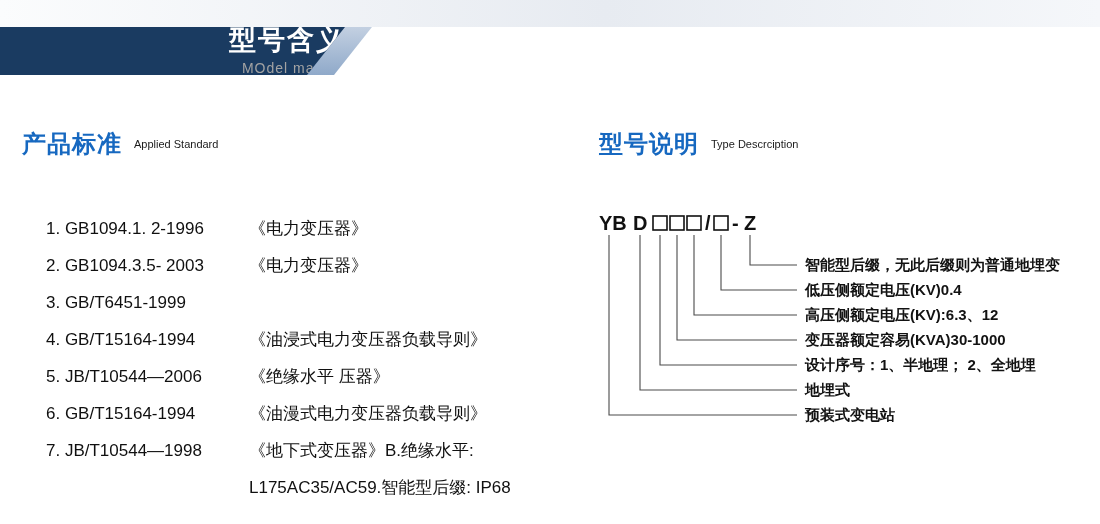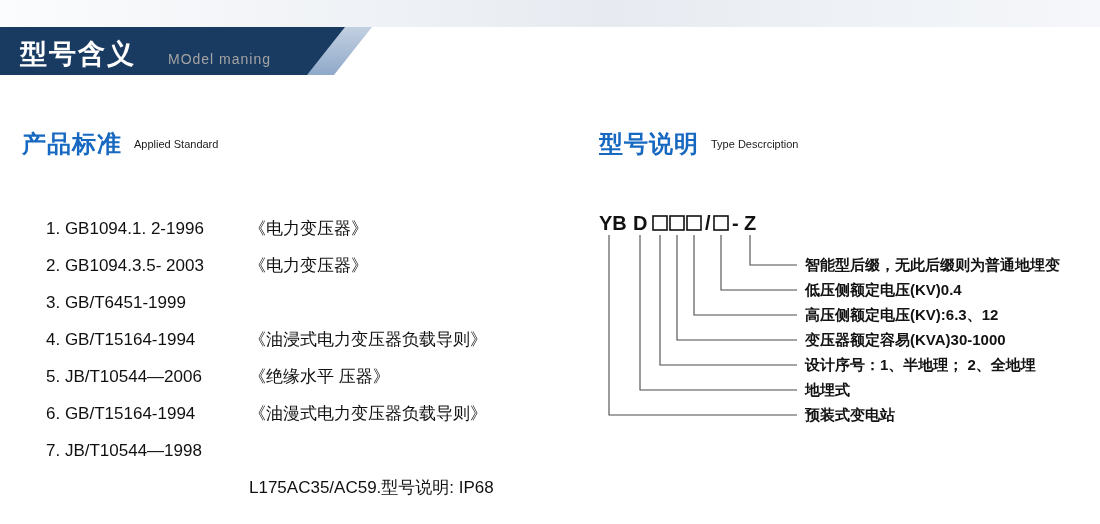--- a/index.html
+++ b/index.html
@@ -17,21 +17,21 @@
   }
   .banner-accent{
     position:absolute;left:0;top:27px;width:372px;height:48px;
     background:linear-gradient(to bottom,#c3d0e1,#8fa9c9);
     clip-path:polygon(0 0,372px 0,334px 100%,0 100%);
   }
   .banner-dark{
     position:absolute;left:0;top:27px;width:345px;height:48px;
     background:#1a3b61;
     clip-path:polygon(0 0,345px 0,307px 100%,0 100%);
-    display:flex;align-items:flex-end;
+    display:flex;align-items:flex-end;flex-direction:column;
   }
   .banner-title{
     font-size:27px;font-weight:700;color:#ffffff;letter-spacing:2px;
     margin:0 0 7px 20px;line-height:1;
   }
   .banner-sub{
     font-size:14px;color:#a3a3a3;letter-spacing:1px;
     margin:0 0 9px 32px;line-height:1;
   }
 
@@ -92,24 +92,25 @@
       <div class="std-row">
         <span class="std-code">5. JB/T10544—2006</span>
         <span class="std-title">《绝缘水平 压器》</span>
       </div>
       <div class="std-row">
         <span class="std-code">6. GB/T15164-1994</span>
         <span class="std-title">《油漫式电力变压器负载导则》</span>
       </div>
       <div class="std-row">
         <span class="std-code">7. JB/T10544—1998</span>
+        <span class="std-title">《地下式变压器》B.绝缘水平:</span>
       </div>
       <div class="std-row">
         <span class="std-code"></span>
-        <span class="std-title">L175AC35/AC59.型号说明: IP68</span>
+        <span class="std-title">L175AC35/AC59.智能型后缀: IP68</span>
       </div>
     </div>
   </div>
 
   <div class="right-col">
     <div class="sec-head">
       <span class="sec-cn">型号说明</span>
       <span class="sec-en">Type Descrciption</span>
     </div>
 

